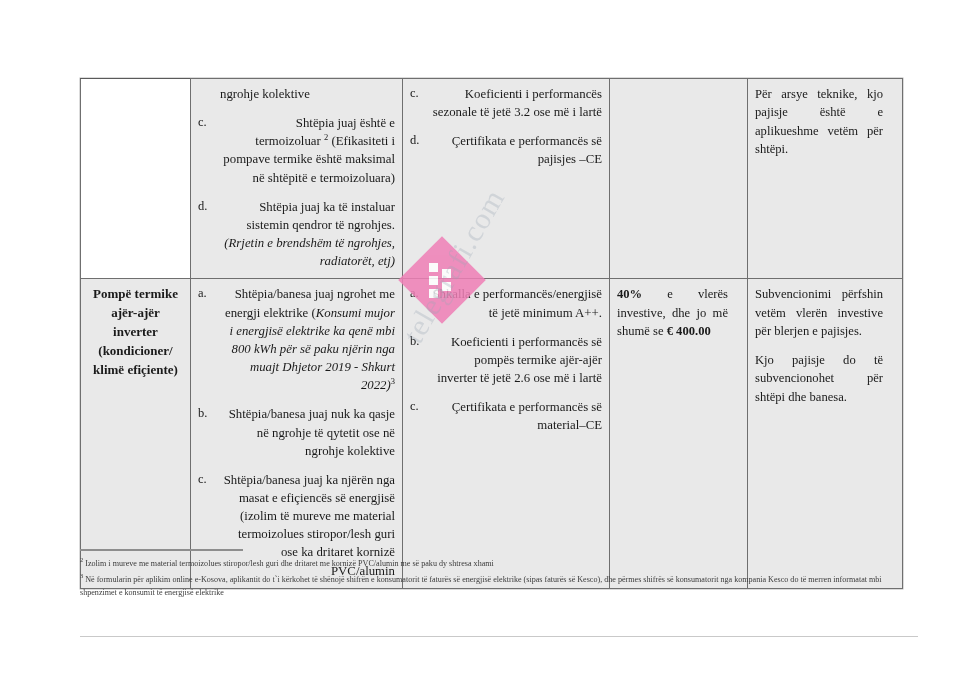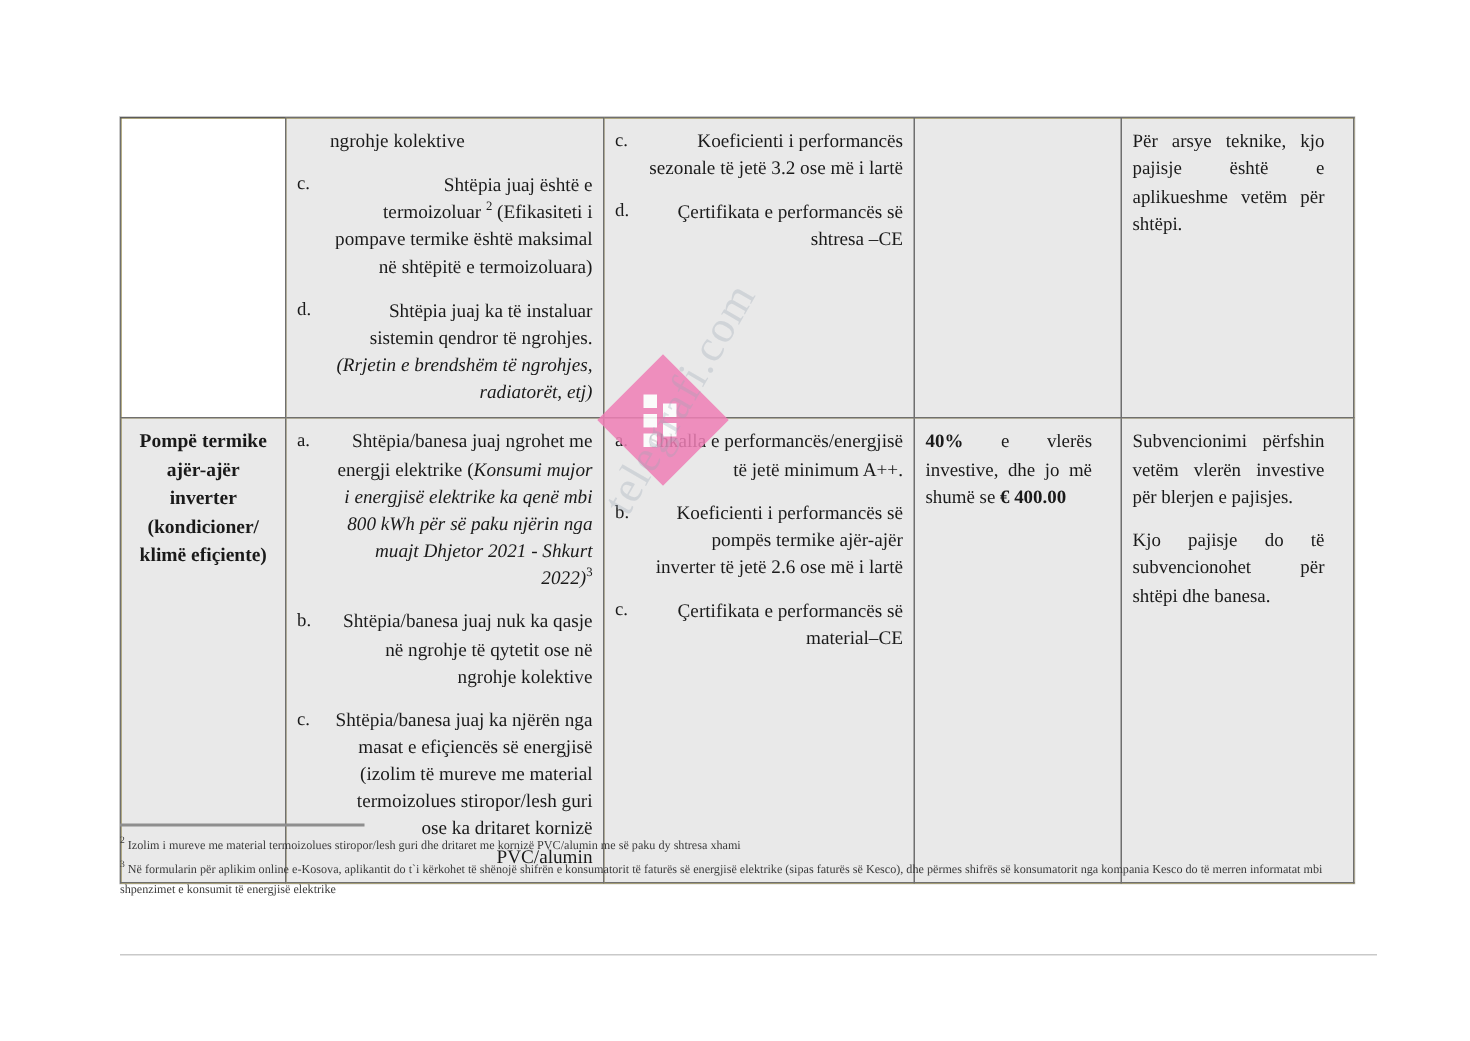--- a/index.html
+++ b/index.html
@@ -217,40 +217,40 @@
         </td>
 
         <td>
           <ul class="alist">
             <li>
               <span class="mark">c.</span>
               <span class="txt">Koeficienti i performancës sezonale të jetë 3.2 ose më i lartë</span>
             </li>
             <li>
               <span class="mark">d.</span>
-              <span class="txt">Çertifikata e  performancës së shtresa –CE</span>
+              <span class="txt">Çertifikata e  performancës së pajisjes –CE</span>
             </li>
           </ul>
         </td>
 
         <td class="subv-cell"></td>
 
         <td class="note-cell">
           <p class="jpara">Për arsye teknike, kjo pajisje është e aplikueshme vetëm për shtëpi.</p>
         </td>
       </tr>
 
       <tr>
         <td class="cat-cell">Pompë termike ajër-ajër inverter (kondicioner/ klimë efiçiente)</td>
 
         <td>
           <ul class="alist">
             <li>
               <span class="mark">a.</span>
-              <span class="txt">Shtëpia/banesa juaj ngrohet me energji elektrike (<i>Konsumi mujor i energjisë elektrike ka qenë mbi 800 kWh për së paku njërin nga muajt Dhjetor 2021 - Shkurt 2022)</i><sup>3</sup></span>
+              <span class="txt">Shtëpia/banesa juaj ngrohet me energji elektrike (<i>Konsumi mujor i energjisë elektrike ka qenë mbi 800 kWh për së paku njërin nga muajt Dhjetor 2019 - Shkurt 2022)</i><sup>3</sup></span>
             </li>
             <li>
               <span class="mark">b.</span>
               <span class="txt">Shtëpia/banesa juaj nuk ka qasje në ngrohje të qytetit ose në ngrohje kolektive</span>
             </li>
             <li>
               <span class="mark">c.</span>
               <span class="txt">Shtëpia/banesa juaj ka njërën nga masat e efiçiencës së energjisë (izolim të mureve me material termoizolues stiropor/lesh guri ose ka dritaret kornizë PVC/alumin</span>
             </li>
           </ul>

